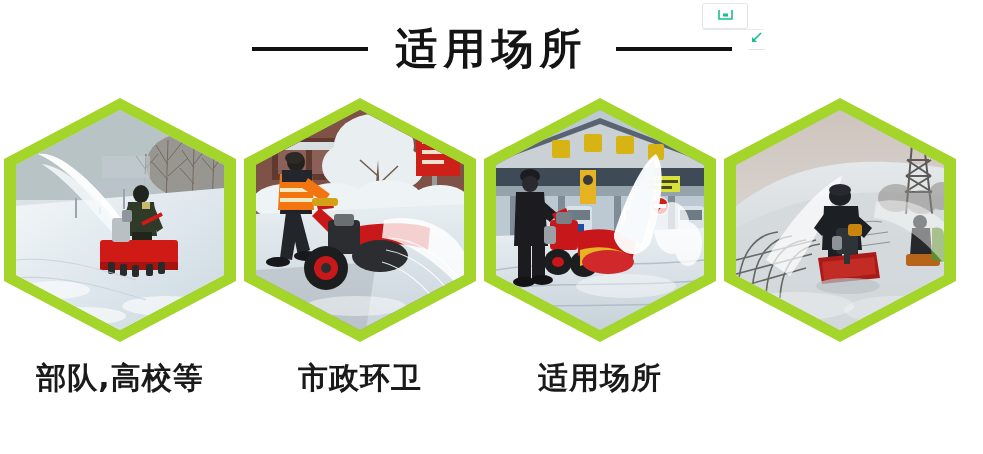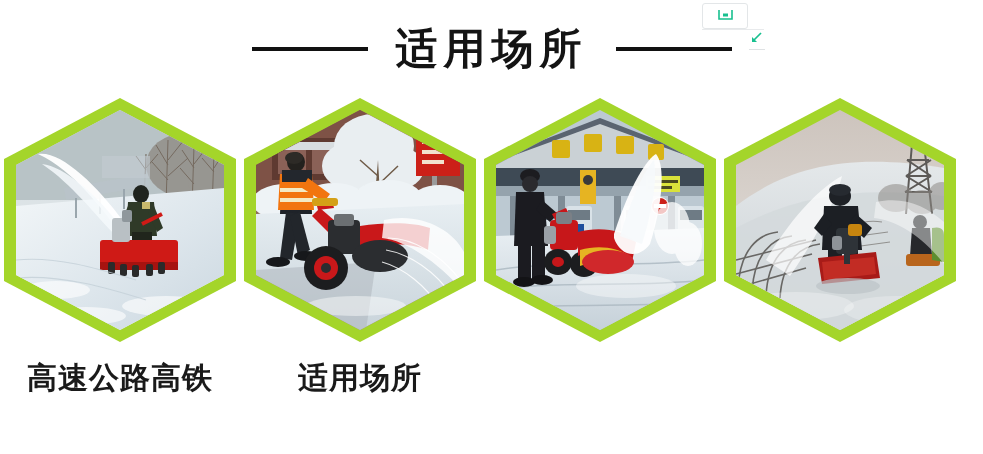--- a/index.html
+++ b/index.html
@@ -538,15 +538,16 @@
             <ellipse cx="160" cy="200" rx="52" ry="14" fill="#ffffff" opacity="0.25"></ellipse>
           </svg>
         </div>
       </div>
     </div>
   </div>
 
 </div>
 
 <div class="captions">
-  <div class="caption">高速公路高铁</div>
+  <div class="caption">部队,高校等</div>
+  <div class="caption">市政环卫</div>
   <div class="caption">适用场所</div>
 </div>
 
 </body></html>

